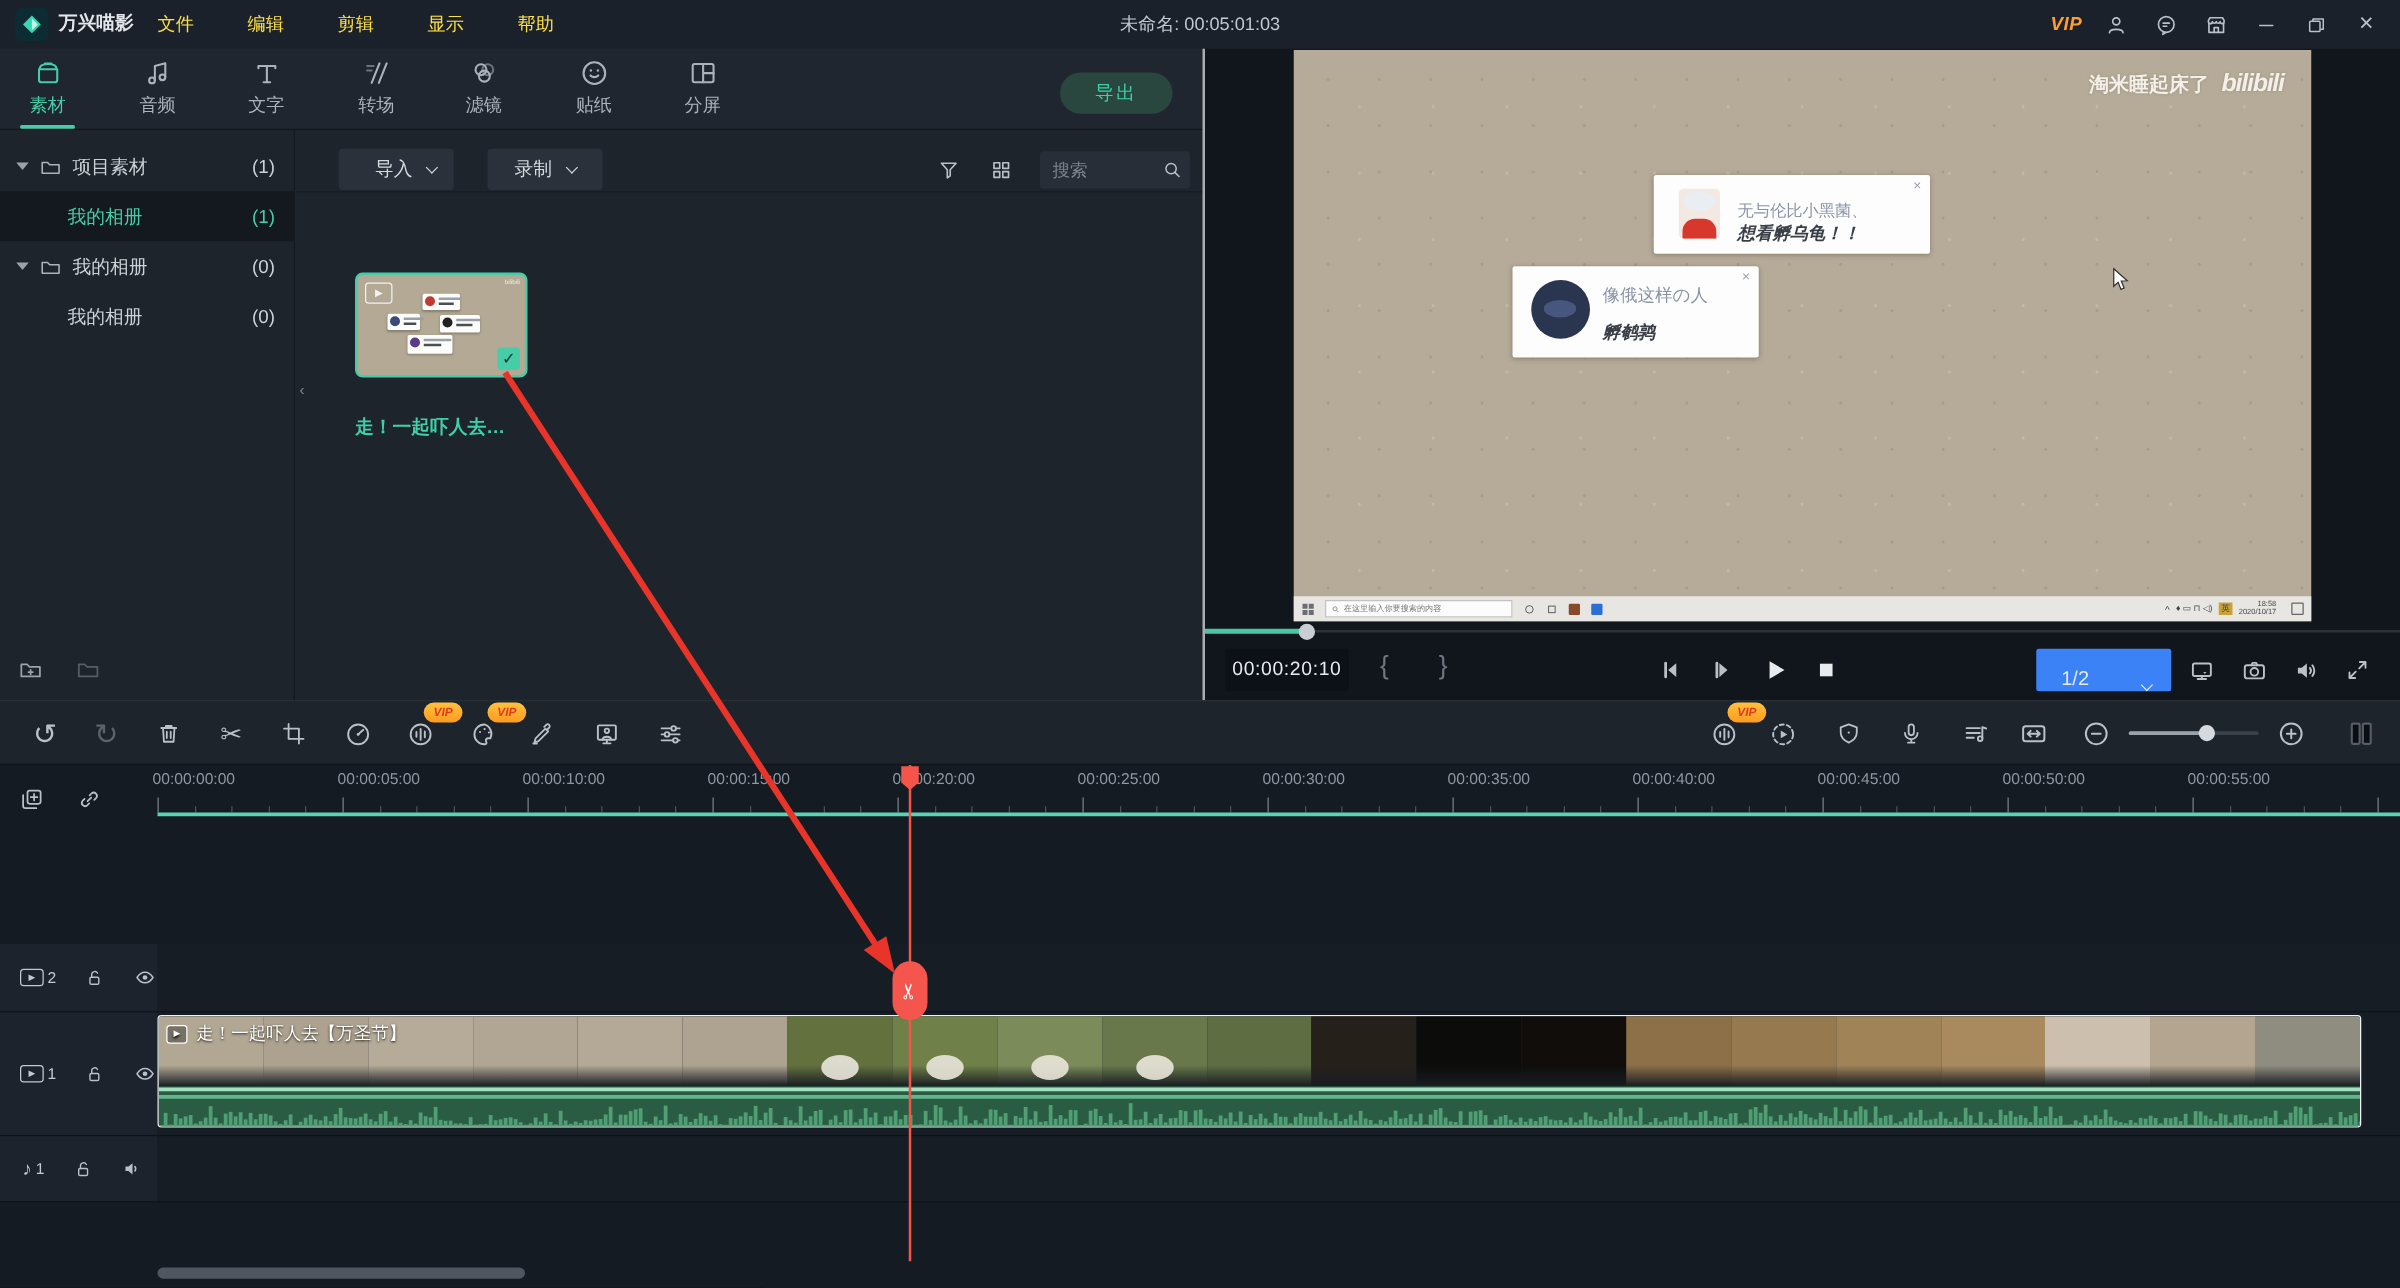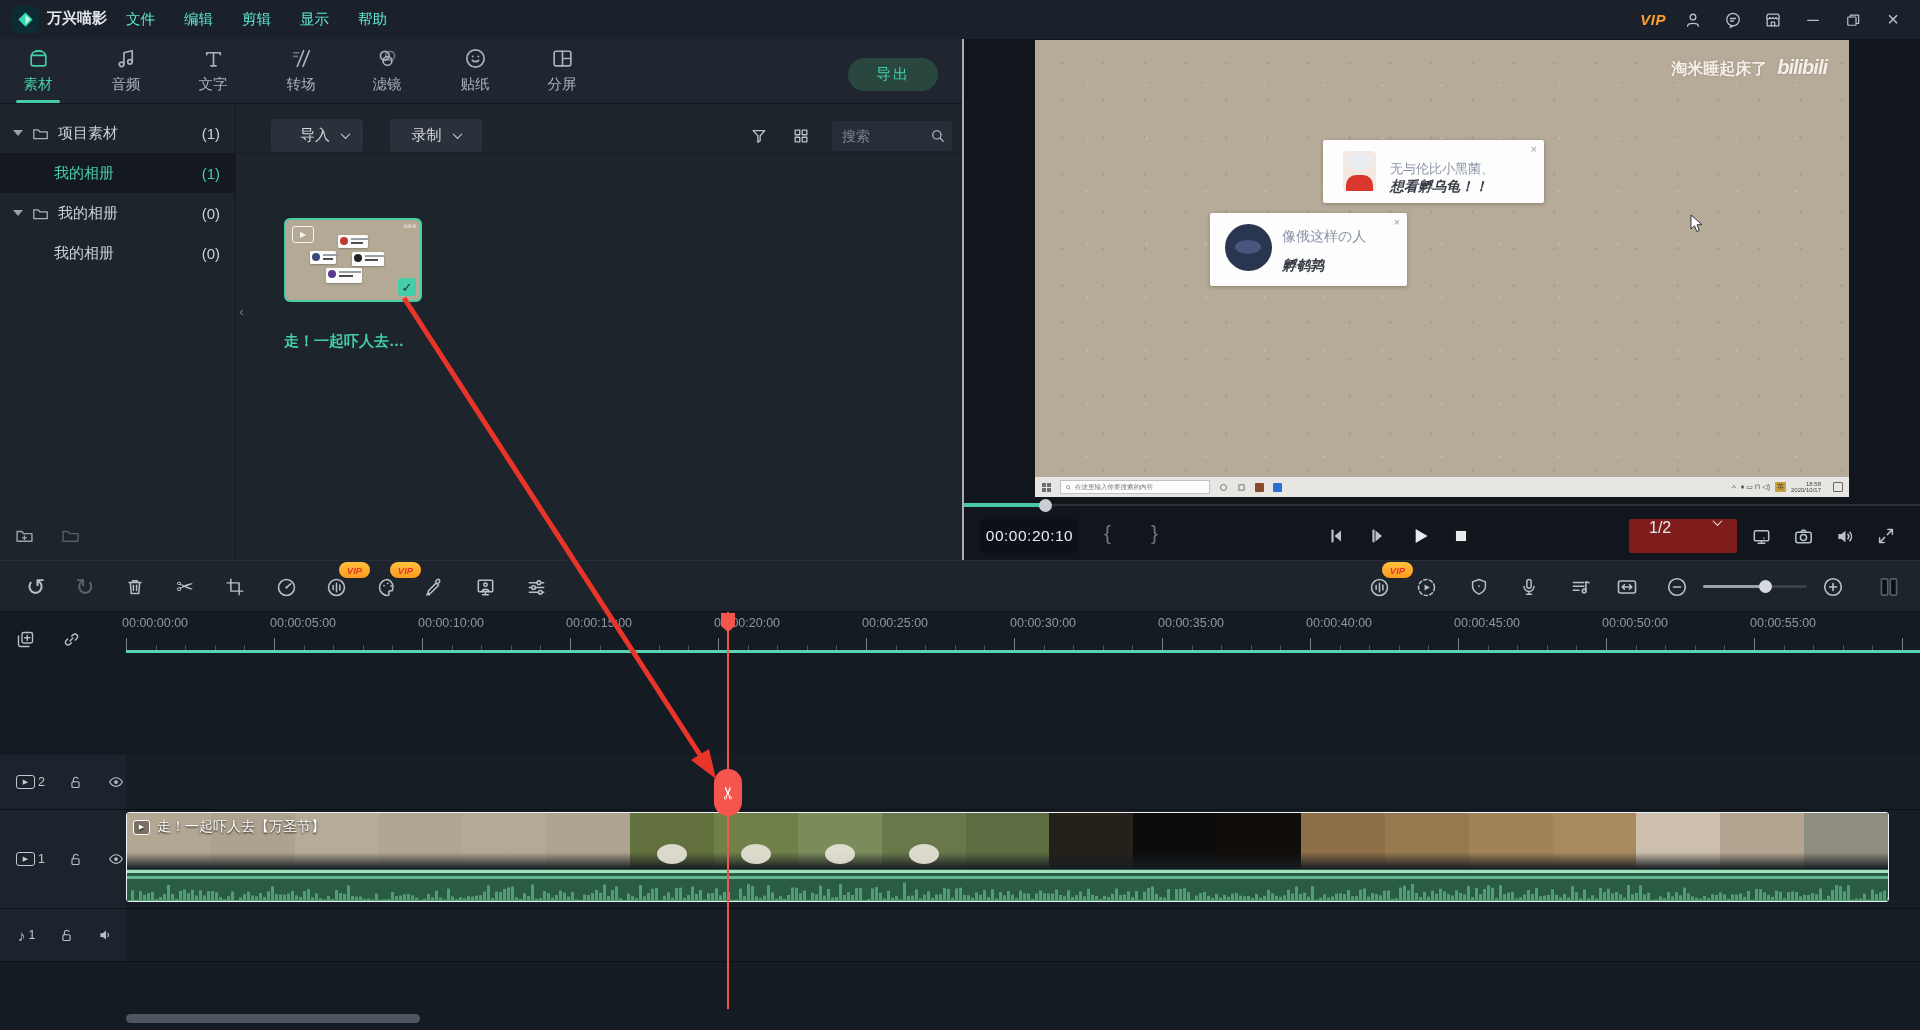--- a/index.html
+++ b/index.html
@@ -10,21 +10,21 @@
   
   .abs { position:absolute; }
   svg.ic { display:block; fill:none; stroke:currentColor; stroke-width:1.6; stroke-linecap:round; stroke-linejoin:round; }
   .chev { display:inline-block; width:7px; height:7px; border-right:1.6px solid currentColor; border-bottom:1.6px solid currentColor; transform:rotate(45deg) translate(-1px,-1px); }
   .ibtn { display:flex; align-items:center; justify-content:center; color:#b9c0c8; }
 
   
   #titlebar { position:absolute; left:0; top:0; width:1920px; height:39px; background:#1b212a; display:flex; align-items:center; }
   #logo { position:absolute; left:12px; top:6px; width:27px; height:27px; background:#0d2b33; border-radius:6px; display:flex; align-items:center; justify-content:center; }
   #app-name { position:absolute; left:47px; top:9px; font-size:15px; font-weight:bold; color:#e3e7eb; }
-  #menus { position:absolute; left:126px; top:0; height:39px; display:flex; align-items:center; gap:29px; font-size:14.5px; color:#5eead4; }
+  #menus { position:absolute; left:126px; top:0; height:39px; display:flex; align-items:center; gap:43px; font-size:14.5px; color:#fde047; }
   #doc-title { position:absolute; left:0; right:0; top:10px; text-align:center; font-size:14.5px; color:#c3c9cf; }
   #tb-right { position:absolute; right:0; top:0; height:39px; display:flex; align-items:center; gap:14px; padding-right:14px; }
   #vip-top { font-size:15px; font-weight:bold; font-style:italic; color:#ff9d2e; letter-spacing:.5px; }
   .tbic { width:26px; height:26px; }
 
   
   #upper { position:absolute; left:0; top:39px; width:1920px; height:521px; }
   #left-panel { position:absolute; left:0; top:0; width:962px; height:521px; background:#1e242c; }
   #vdivider { position:absolute; left:962px; top:0; width:2px; height:521px; background:#a9adb2; }
 
@@ -97,21 +97,21 @@
   #pv-cursor { position:absolute; left:655px; top:174px; }
 
   
   #pv-progress { position:absolute; left:0; top:463px; width:956px; height:6px; }
   #pv-progress .trk { position:absolute; left:0; top:2px; width:956px; height:2px; background:#2a3139; }
   #pv-progress .fill { position:absolute; left:0; top:1px; width:82px; height:4px; background:#49c7a3; }
   #pv-progress .knob { position:absolute; left:75px; top:-3px; width:13px; height:13px; border-radius:50%; background:#c9ced4; }
   #pv-timebox { position:absolute; left:16px; top:480px; width:99px; height:34px; background:#0c1117; border-radius:2px; color:#e8ebee; font-size:15.5px; display:flex; align-items:center; justify-content:center; letter-spacing:.5px; }
   .brace { position:absolute; top:482px; font-size:21px; color:#6f7781; }
   .pv-ctl { position:absolute; top:480px; width:34px; height:34px; }
-  #pv-pagebox { position:absolute; left:665px; top:480px; width:108px; height:34px; background:#7f1d1d; border-radius:2px; color:#e6e9ec; display:flex; align-items:flex-start; }
+  #pv-pagebox { position:absolute; left:665px; top:480px; width:108px; height:34px; background:#3b82f6; border-radius:2px; color:#e6e9ec; display:flex; align-items:flex-end; }
   #pv-pagebox .pg { margin-left:20px; font-size:16px; }
   #pv-pagebox .chev { position:absolute; right:16px; }
 
   
   #toolbar { position:absolute; left:0; top:560px; width:1920px; height:52px; background:#1d242c; border-top:1px solid #272e36; border-bottom:1px solid #10141a; }
   .tbtn { position:absolute; top:9px; width:34px; height:34px; }
   .tbtn.dim { opacity:.4; }
   .uglyph { font-size:23px; line-height:1; }
   .vipbadge { position:absolute; top:-8px; left:20px; width:31px; height:16px; border-radius:8px; background:linear-gradient(#ffc23d,#ff9b1f); color:#e03a1f; font-size:9.5px; font-weight:bold; font-style:italic; display:flex; align-items:center; justify-content:center; }
   #zoom-slider { position:absolute; left:1703px; top:24px; width:104px; height:3px; background:#3a414a; border-radius:2px; }
@@ -168,20 +168,21 @@
         </svg>
     </div>
     <div id="app-name">万兴喵影</div>
     <div id="menus">
       <span>文件</span>
       <span>编辑</span>
       <span>剪辑</span>
       <span>显示</span>
       <span>帮助</span>
     </div>
+    <div id="doc-title">未命名: 00:05:01:03</div>
     <div id="tb-right">
       <span id="vip-top">VIP</span>
       <span class="ibtn tbic">
           <svg class="ic" width="20" height="20" viewBox="0 0 24 24">
             <circle cx="12" cy="8.5" r="3.4"></circle>
             <path d="M5.5 19.5 c0-4.5 13-4.5 13 0"></path>
           </svg>
         </span>
       <span class="ibtn tbic">
           <svg class="ic" width="20" height="20" viewBox="0 0 24 24">

